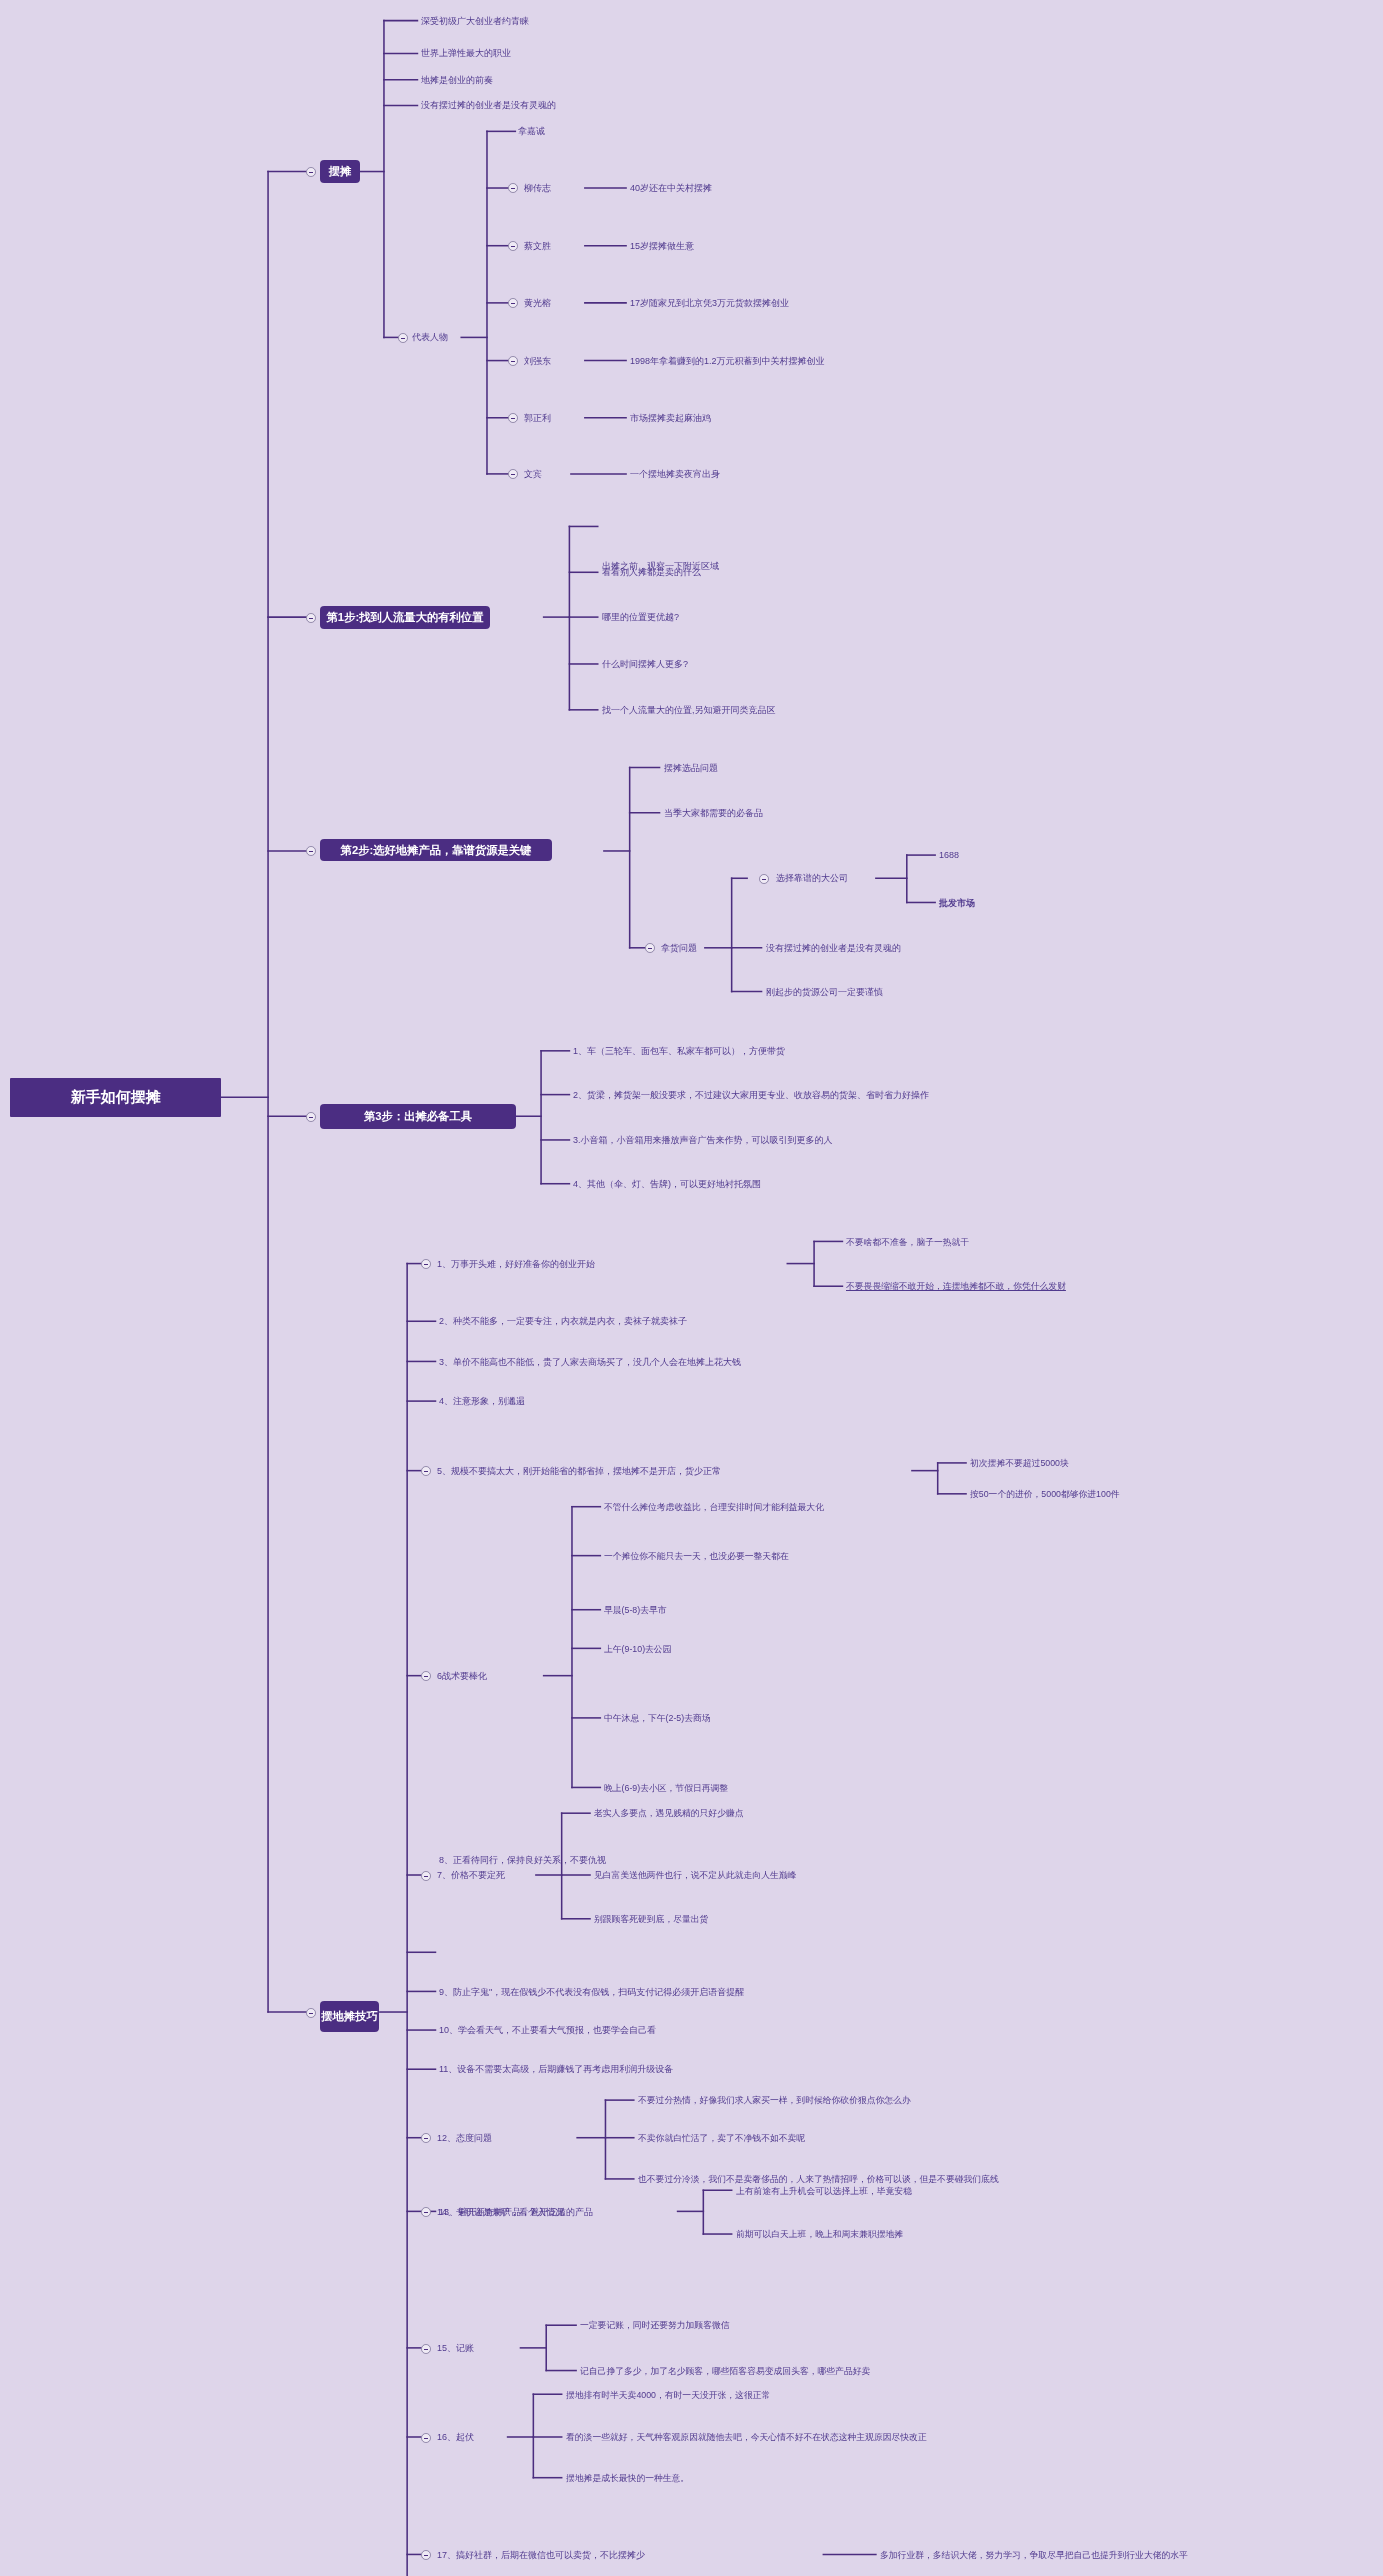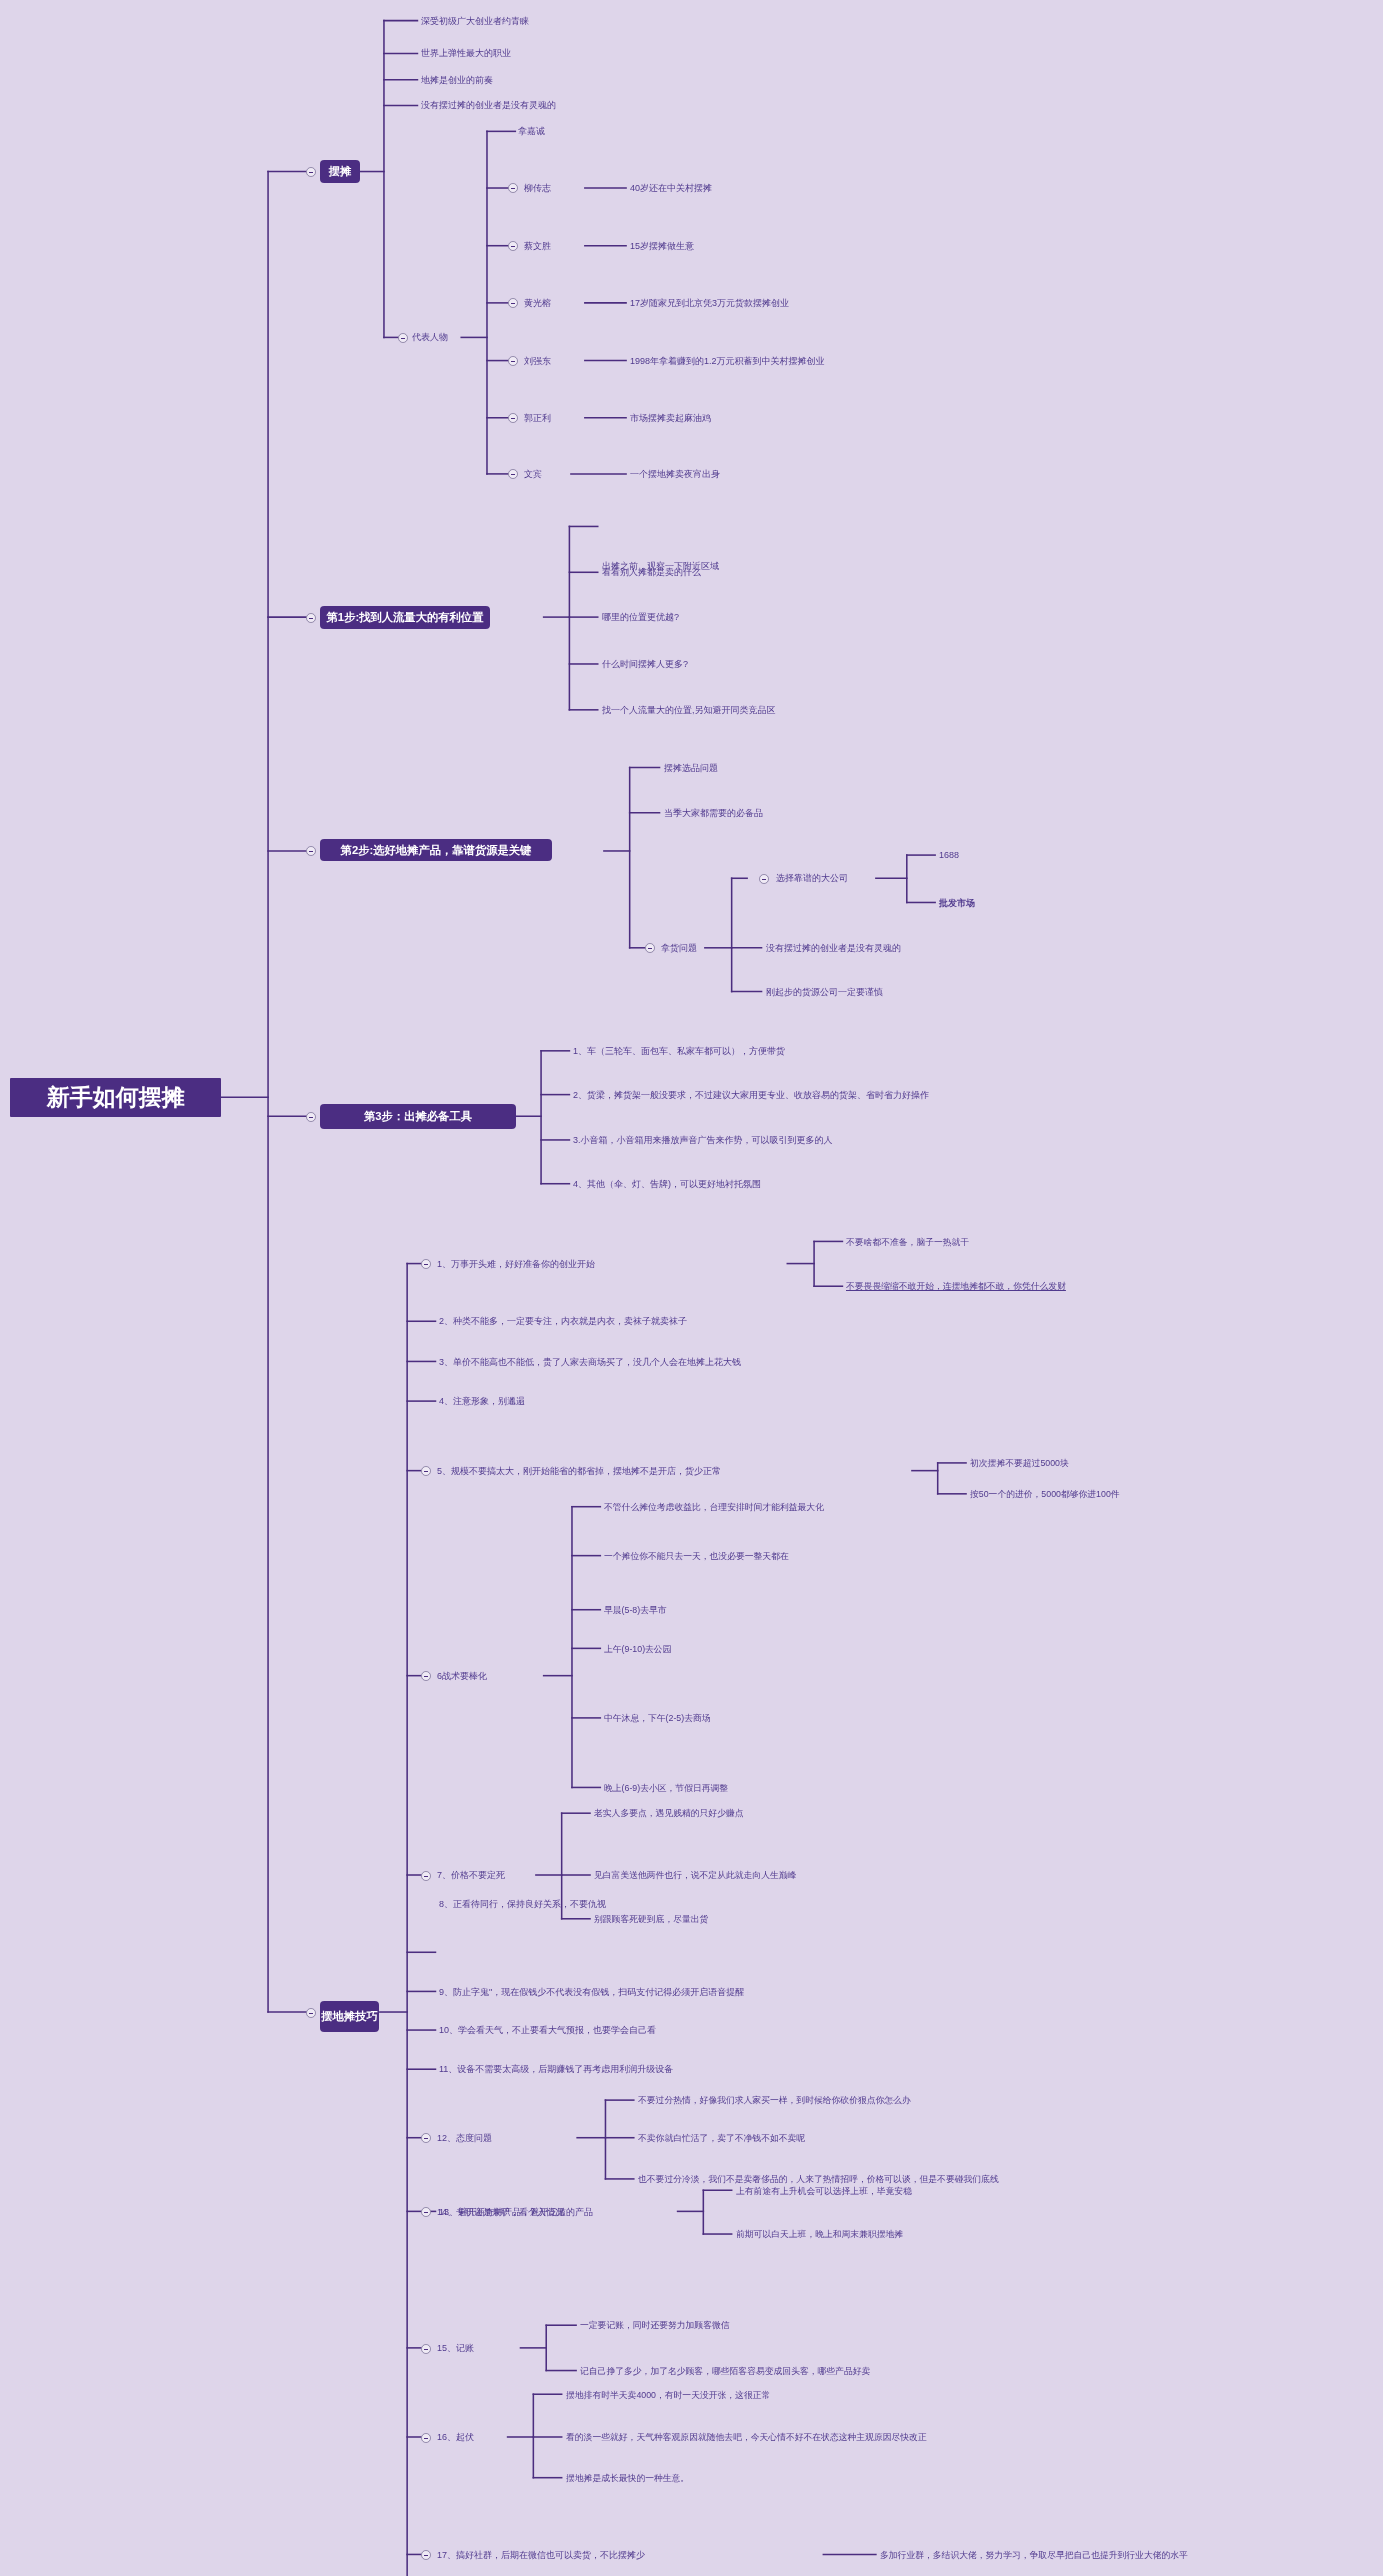--- a/index.html
+++ b/index.html
@@ -20,21 +20,21 @@
     background:#4b2d82;
     color:#ffffff;
     border-radius:5.2px;
     display:flex;align-items:center;justify-content:center;
     font-weight:bold;
     white-space:nowrap;
     box-sizing:border-box;
     letter-spacing:0px;
   }
   .root{
-    font-size:23px;
+    font-size:15px;
     padding:0 11.3px;
     border-radius:1px;
     font-family:Liberation Serif, serif;
   }
   .branchbox{
     font-size:11.3px;
     padding:0 7.2px;
     border-radius:4.1px;
   }
 
@@ -328,21 +328,21 @@
   <div class="txt sm" style="left:604px;top:1645px;">上午(9-10)去公园</div>
   <div class="txt sm" style="left:604px;top:1714px;">中午沐息，下午(2-5)去商场</div>
   <div class="txt sm" style="left:604px;top:1784px;">晚上(6-9)去小区，节假日再调整</div>
 
   <div class="toggle" style="left:421px;top:1871px;"></div>
   <div class="txt" style="left:437px;top:1871px;">7、价格不要定死</div>
   <div class="txt sm" style="left:594px;top:1809px;">老实人多要点，遇见贱精的只好少赚点</div>
   <div class="txt sm" style="left:594px;top:1871px;">见白富美送他两件也行，说不定从此就走向人生巅峰</div>
   <div class="txt sm" style="left:594px;top:1915px;">别跟顾客死硬到底，尽量出货</div>
 
-  <div class="txt" style="left:439px;top:1900px;text-align:center;">8、正看待同行，保持良好关系，不要仇视</div>
+  <div class="txt" style="left:439px;top:1856px;text-align:center;">8、正看待同行，保持良好关系，不要仇视</div>
   <div class="txt" style="left:439px;top:1988px;">9、防止字鬼"，现在假钱少不代表没有假钱，扫码支付记得必须开启语音提醒</div>
   <div class="txt" style="left:439px;top:2026px;">10、学会看天气，不止要看大气预报，也要学会自己看</div>
   <div class="txt" style="left:439px;top:2065px;">11、设备不需要太高级，后期赚钱了再考虑用利润升级设备</div>
 
   <div class="toggle" style="left:421px;top:2133px;"></div>
   <div class="txt" style="left:437px;top:2134px;">12、态度问题</div>
   <div class="txt sm" style="left:638px;top:2096px;">不要过分热情，好像我们求人家买一样，到时候给你砍价狠点你怎么办</div>
   <div class="txt sm" style="left:638px;top:2134px;">不卖你就白忙活了，卖了不净钱不如不卖呢</div>
   <div class="txt sm" style="left:638px;top:2175px;">也不要过分冷淡，我们不是卖奢侈品的，人来了热情招呼，价格可以谈，但是不要碰我们底线</div>
 

